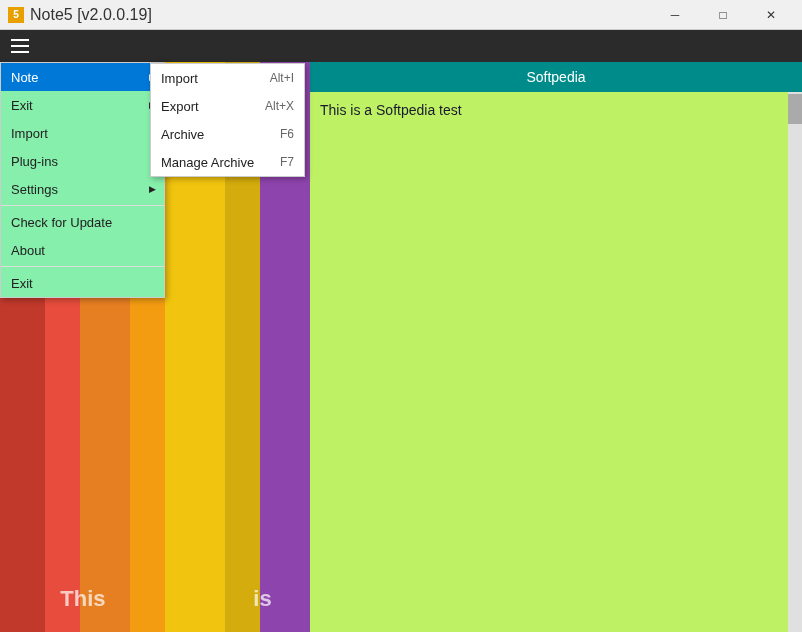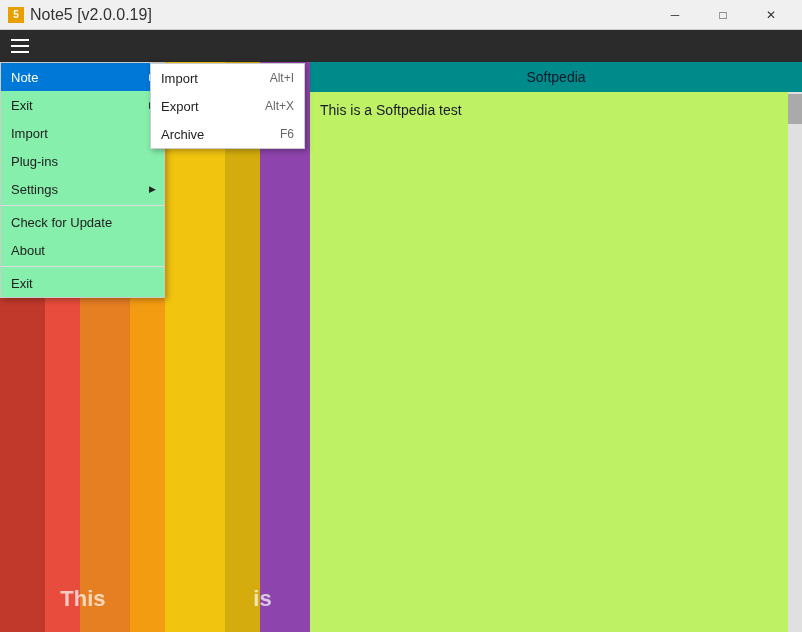--- a/index.html
+++ b/index.html
@@ -75,21 +75,21 @@
       display: block; width: 18px; height: 2px; background: #fff;
     }
 
     
     .note-titlebar {
       position: absolute;
       top: 32px; left: 310px; right: 0;
       height: 30px;
       background: #008b8b;
       display: flex; align-items: center; justify-content: center;
-      color: #0f172a;
+      color: #ffffff;
       font-size: 14px;
       font-weight: normal;
       z-index: 10;
     }
 
     
     .note-content {
       position: absolute;
       top: 62px; left: 310px; right: 0; bottom: 0;
       background: #bef264;
@@ -261,20 +261,24 @@
           <span class="shortcut">Alt+I</span>
         </div>
         <div class="submenu-item">
           <span>Export</span>
           <span class="shortcut">Alt+X</span>
         </div>
         <div class="submenu-item">
           <span>Archive</span>
           <span class="shortcut">F6</span>
         </div>
+        <div class="submenu-item">
+          <span>Manage Archive</span>
+          <span class="shortcut">F7</span>
+        </div>
       </div>
     </div>
 
     <div class="menu-item has-arrow">
       <span>Exit</span>
       <span class="arrow">▶</span>
     </div>
 
     <div class="menu-item">
       <span>Import</span>

